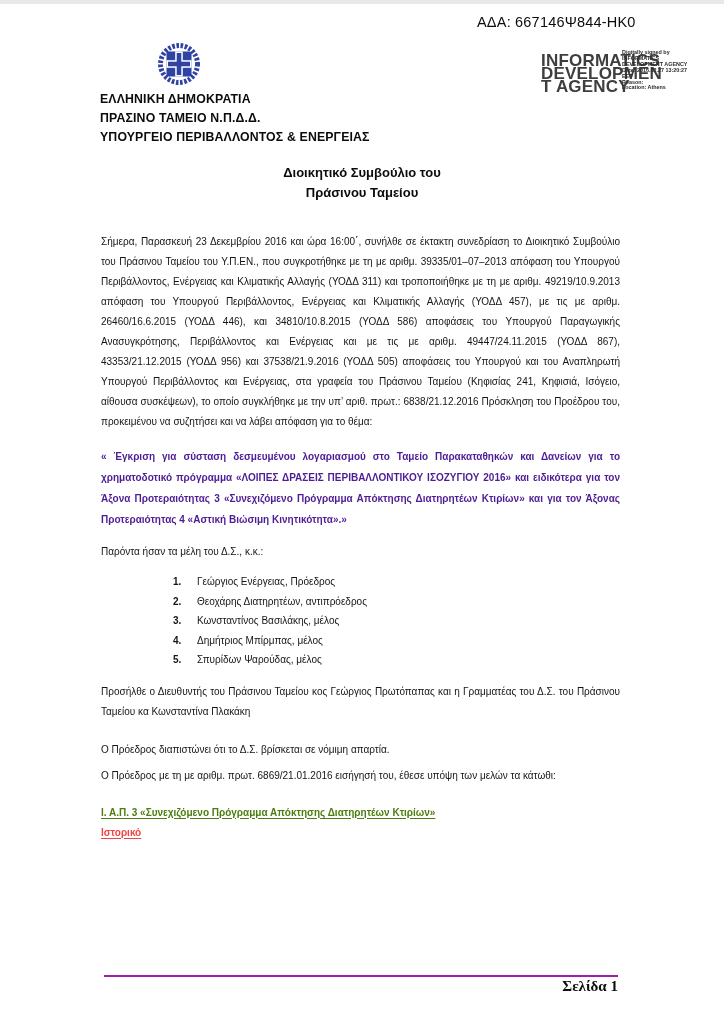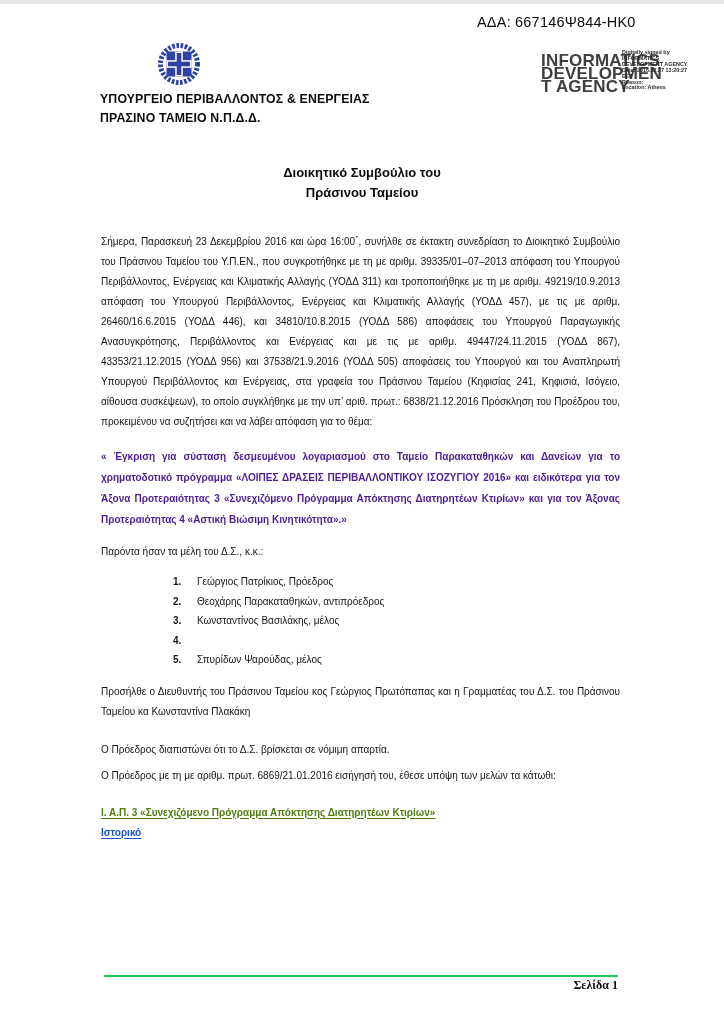--- a/index.html
+++ b/index.html
@@ -58,30 +58,30 @@
   .member-row { display:flex; padding-left:72px; line-height:19.5px; }
   .member-num { width:24px; font-weight:bold; }
   .p2 { margin-top:12px; }
   .p3 { margin-top:18px; }
   .p4 { margin-top:6px; }
   .section-heading {
     margin-top:17px; font-weight:bold; color:#4d7c0f;
     text-decoration:underline; text-underline-offset:2px;
   }
   .section-subheading {
-    font-weight:bold; color:#1d4ed8;
+    font-weight:bold; color:#ef4444;
     text-decoration:underline; text-underline-offset:2px;
   }
   
   .footer {
     position:absolute; left:104px; top:971px; width:514px;
-    border-top:2px solid #22c55e; padding-top:1px;
+    border-top:2px solid #a21caf; padding-top:1px;
     text-align:right;
     font-family:"Liberation Serif", serif;
-    font-weight:bold; font-size:12px; color:#0b0b0b;
+    font-weight:bold; font-size:15px; color:#0b0b0b;
   }
 </style>
 </head>
 <body>
 
 <div id="page">
 
   <div class="ada">ΑΔΑ: 667146Ψ844-ΗΚ0</div>
 
   <div class="logo">
@@ -105,49 +105,51 @@
 T AGENCY</div>
   <div class="sig-details">Digitally signed by
 INFORMATICS
 DEVELOPMENT AGENCY
 Date: 2016.12.27 13:20:27
 EET
 Reason:
 Location: Athens</div>
 
   <div class="letterhead">
+    <div>ΕΛΛΗΝΙΚΗ ΔΗΜΟΚΡΑΤΙΑ</div>
+    <div>ΠΡΑΣΙΝΟ ΤΑΜΕΙΟ Ν.Π.Δ.Δ.</div>
     <div>ΥΠΟΥΡΓΕΙΟ ΠΕΡΙΒΑΛΛΟΝΤΟΣ &amp; ΕΝΕΡΓΕΙΑΣ</div>
-    <div>ΠΡΑΣΙΝΟ ΤΑΜΕΙΟ Ν.Π.Δ.Δ.</div>
   </div>
 
   <div class="doctitle">
     <div>Διοικητικό Συμβούλιο του</div>
     <div>Πράσινου Ταμείου</div>
   </div>
 
   <div class="content">
     <p class="just">Σήμερα, Παρασκευή 23 Δεκεμβρίου 2016 και ώρα 16:00΄, συνήλθε σε έκτακτη συνεδρίαση το Διοικητικό Συμβούλιο του Πράσινου Ταμείου του Υ.Π.ΕΝ., που συγκροτήθηκε με τη με αριθμ.  39335/01–07–2013 απόφαση του Υπουργού Περιβάλλοντος, Ενέργειας και Κλιματικής Αλλαγής (ΥΟΔΔ 311) και τροποποιήθηκε με τη με αριθμ. 49219/10.9.2013 απόφαση του Υπουργού Περιβάλλοντος, Ενέργειας και Κλιματικής Αλλαγής (ΥΟΔΔ 457), με τις με αριθμ. 26460/16.6.2015  (ΥΟΔΔ 446), και 34810/10.8.2015 (ΥΟΔΔ 586)  αποφάσεις του Υπουργού Παραγωγικής Ανασυγκρότησης, Περιβάλλοντος και Ενέργειας και με τις με αριθμ. 49447/24.11.2015 (ΥΟΔΔ 867), 43353/21.12.2015 (ΥΟΔΔ 956) και 37538/21.9.2016 (ΥΟΔΔ 505) αποφάσεις του  Υπουργού και του Αναπληρωτή Υπουργού Περιβάλλοντος και Ενέργειας, στα γραφεία του Πράσινου Ταμείου (Κηφισίας 241, Κηφισιά, Ισόγειο, αίθουσα συσκέψεων), το οποίο συγκλήθηκε με την υπ’ αριθ. πρωτ.: 6838/21.12.2016  Πρόσκληση του Προέδρου του, προκειμένου να συζητήσει και να λάβει απόφαση για το θέμα:</p>
     <p class="theme">« Έγκριση για σύσταση δεσμευμένου λογαριασμού στο Ταμείο Παρακαταθηκών και Δανείων για το χρηματοδοτικό πρόγραμμα «ΛΟΙΠΕΣ ΔΡΑΣΕΙΣ ΠΕΡΙΒΑΛΛΟΝΤΙΚΟΥ ΙΣΟΖΥΓΙΟΥ 2016» και ειδικότερα για τον Άξονα Προτεραιότητας 3 «Συνεχιζόμενο Πρόγραμμα Απόκτησης Διατηρητέων Κτιρίων» και για τον Άξονας Προτεραιότητας 4 «Αστική Βιώσιμη Κινητικότητα».»</p>
     <p class="present-intro">Παρόντα ήσαν τα μέλη του Δ.Σ., κ.κ.:</p>
 
     <ul class="members">
       <li class="member-row">
         <span class="member-num">1.</span>
-        <span>Γεώργιος Πατρίκιος, Πρόεδρος</span>
+        <span>Γεώργιος Ενέργειας, Πρόεδρος</span>
       </li>
       <li class="member-row">
         <span class="member-num">2.</span>
-        <span>Θεοχάρης Παρακαταθηκών, αντιπρόεδρος</span>
+        <span>Θεοχάρης Διατηρητέων, αντιπρόεδρος</span>
       </li>
       <li class="member-row">
         <span class="member-num">3.</span>
         <span>Κωνσταντίνος Βασιλάκης, μέλος</span>
       </li>
       <li class="member-row">
         <span class="member-num">4.</span>
+        <span>Δημήτριος Μπίρμπας, μέλος</span>
       </li>
       <li class="member-row">
         <span class="member-num">5.</span>
         <span>Σπυρίδων Ψαρούδας, μέλος</span>
       </li>
     </ul>
 
     <p class="just p2">Προσήλθε  ο Διευθυντής του Πράσινου Ταμείου κος Γεώργιος Πρωτόπαπας και η Γραμματέας του Δ.Σ. του Πράσινου Ταμείου κα Κωνσταντίνα Πλακάκη</p>
     <p class="p3">Ο Πρόεδρος διαπιστώνει ότι το Δ.Σ. βρίσκεται σε νόμιμη απαρτία.</p>
     <p class="just p4">Ο Πρόεδρος με τη με αριθμ. πρωτ.  6869/21.01.2016 εισήγησή του, έθεσε υπόψη των μελών τα κάτωθι:</p>

